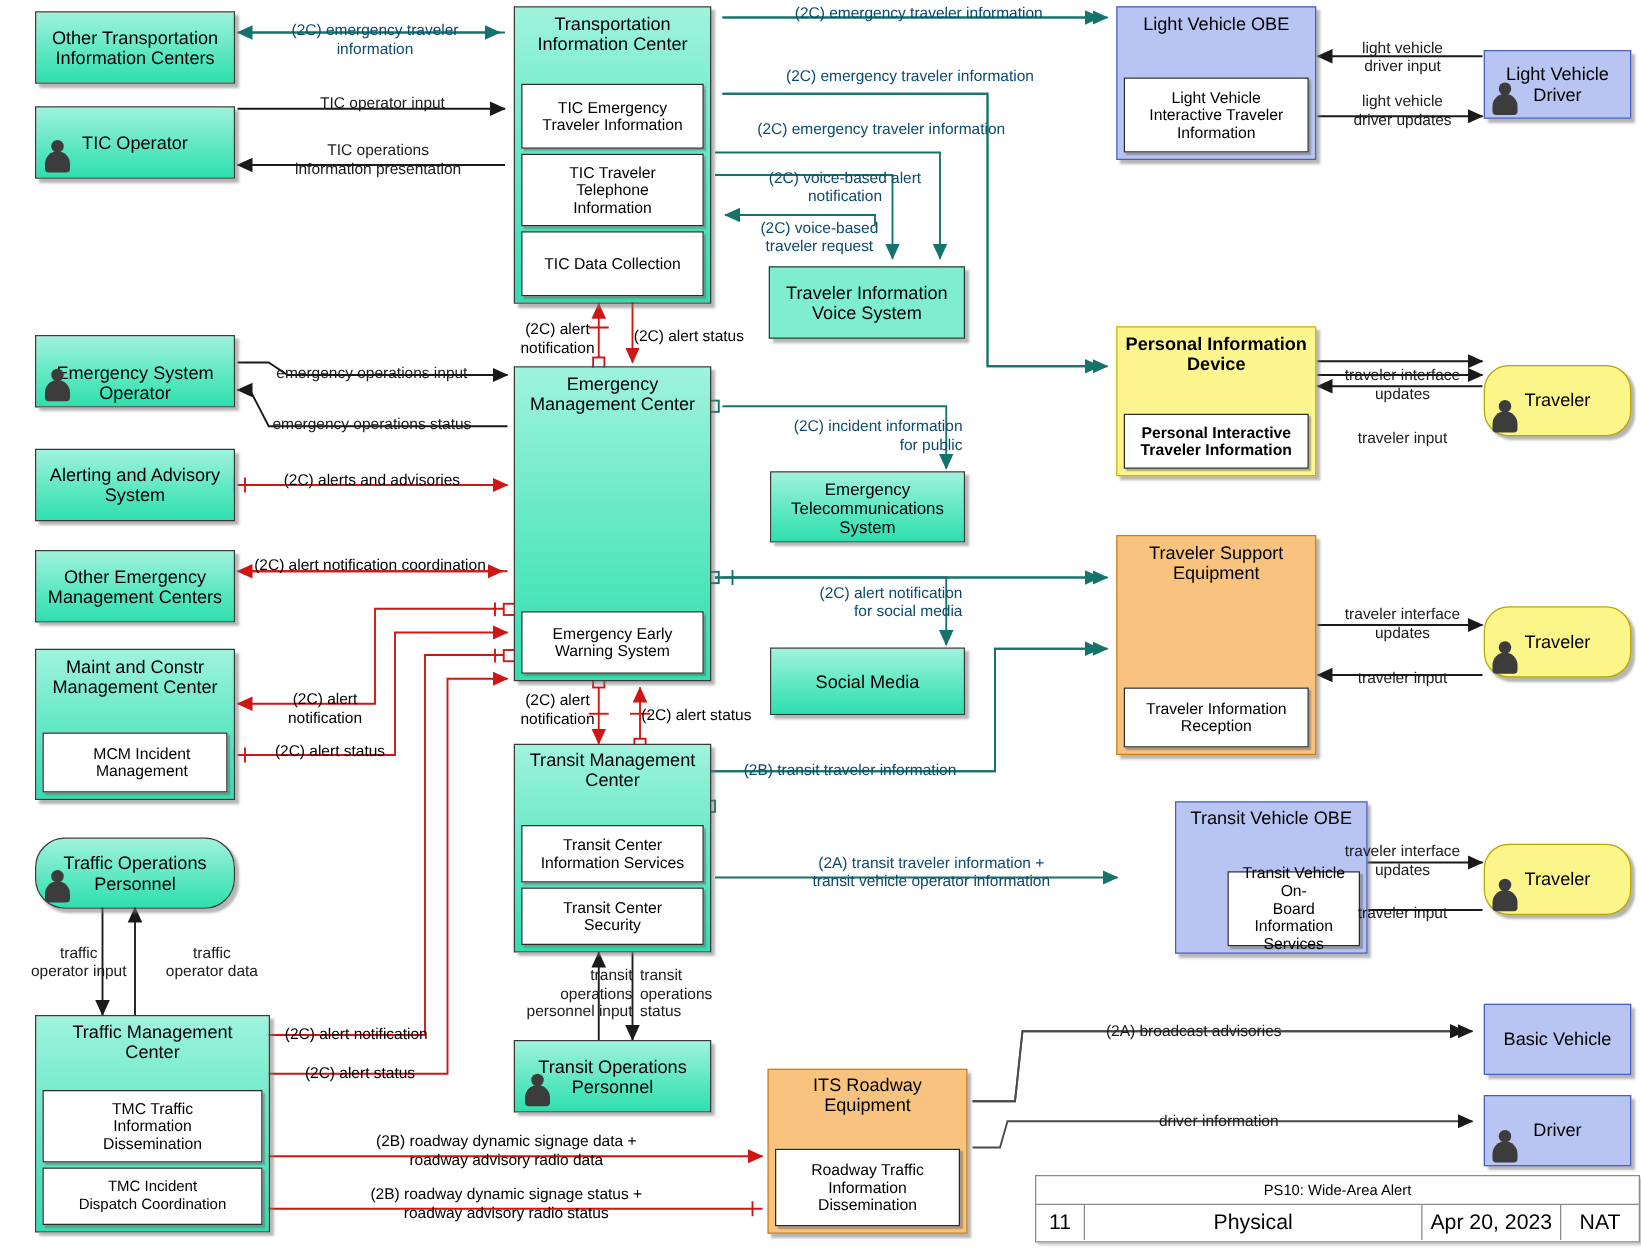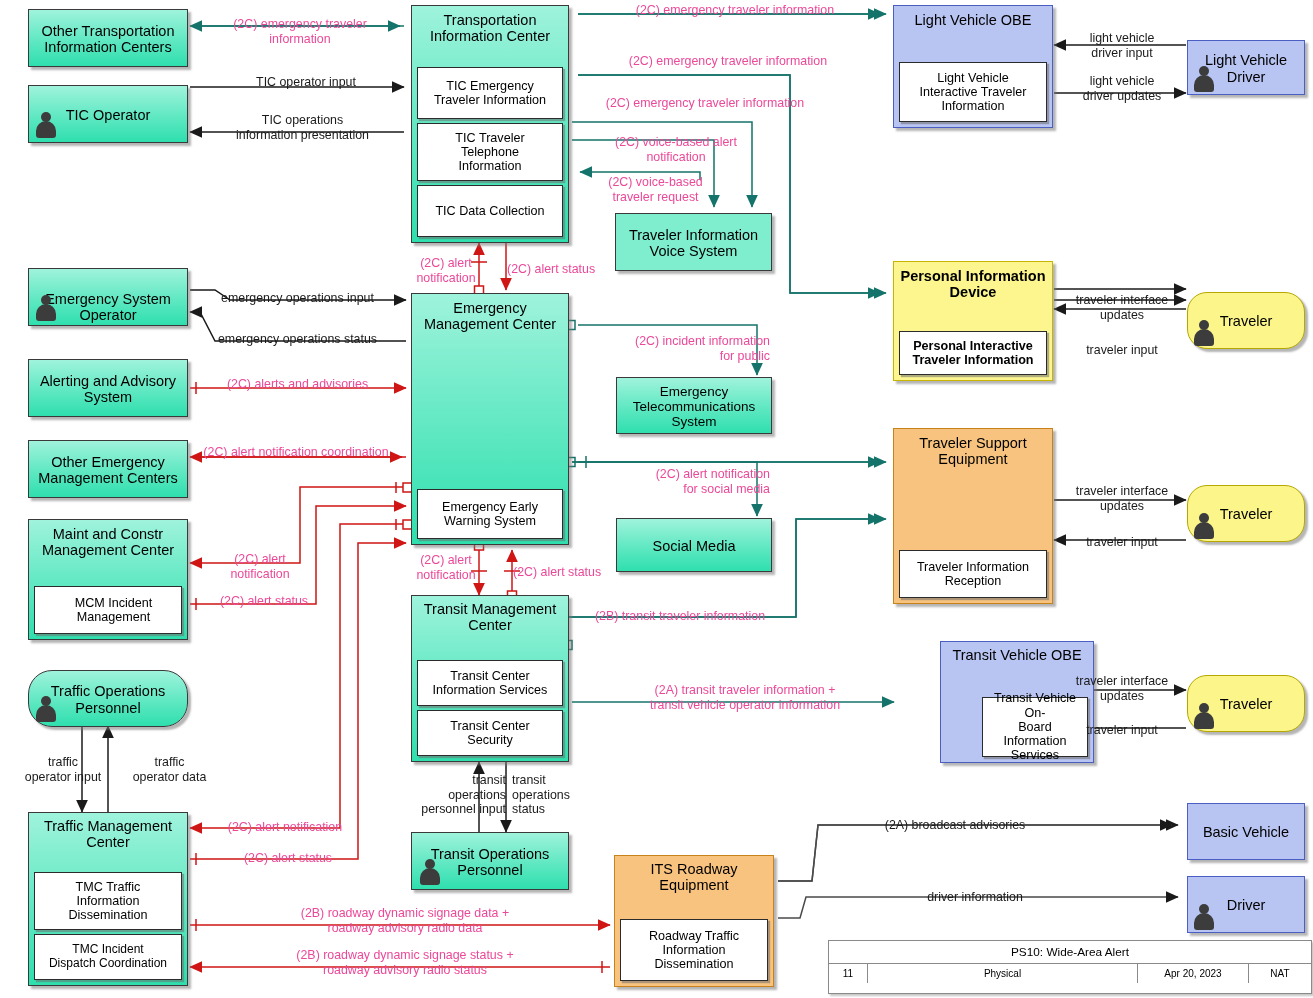--- a/index.html
+++ b/index.html
@@ -32,28 +32,28 @@
 
   
   .person{position:absolute;width:22px;height:26px;}
   .person .head{position:absolute;left:6px;top:0;width:10px;height:10px;border-radius:50%;background:#3c3c3c;}
   .person .body{position:absolute;left:1px;top:9px;width:20px;height:17px;background:#3c3c3c;
        border-radius:10px 10px 3px 3px;}
 
   
   .lbl{position:absolute;font-size:12.4px;line-height:1.18;color:#1a1a1a;
        text-align:center;white-space:pre;}
-  .lbl.teal{color:#ec4899;}
-  .lbl.red{color:#ec4899;}
+  .lbl.teal{color:#0c4a6e;}
+  .lbl.red{color:#000000;}
 
   
   .legend{position:absolute;border:1px solid #8a8a8a;background:#fff;
        box-shadow:2px 2px 2px rgba(140,140,140,.5);display:flex;flex-direction:column;}
   .legend .row1{border-bottom:1px solid #8a8a8a;text-align:center;font-size:11.8px;padding:4px 0;}
-  .legend .row2{display:flex;font-size:10px;}
+  .legend .row2{display:flex;font-size:17px;}
   .legend .row2 > div{padding:4px 0;text-align:center;border-right:1px solid #8a8a8a;}
   .legend .row2 > div:last-child{border-right:none;}
   .lc-num{width:38px;}
   .lc-view{flex:1;}
   .lc-date{width:110px;}
   .lc-auth{width:62px;}
 </style>
 </head>
 <body>
 
@@ -320,21 +320,21 @@
 
   <div class="box center" style="left:28px;top:670px;width:160px;height:57px;justify-content:center;border-radius:24px;">
     <div class="title" style="white-space:pre-line;">Traffic Operations
 Personnel</div>
     <div class="person" style="left:6px;top:25px;">
       <div class="head"></div>
         <div class="body"></div>
       </div>
   </div>
 
-  <div class="box center" style="left:28px;top:812px;width:160px;height:174px;">
+  <div class="box center" style="left:28px;top:812px;width:188px;height:174px;">
     <div class="title" style="white-space:pre-line;padding-top:5px;">Traffic Management
 Center</div>
     <div class="subs">
       <div class="sub" style="white-space:pre-line;height:58px;">TMC Traffic
 Information
 Dissemination</div>
       <div class="sub" style="white-space:pre-line;height:46px;font-size:12px;">TMC Incident
 Dispatch Coordination</div>
     </div>
   </div>

